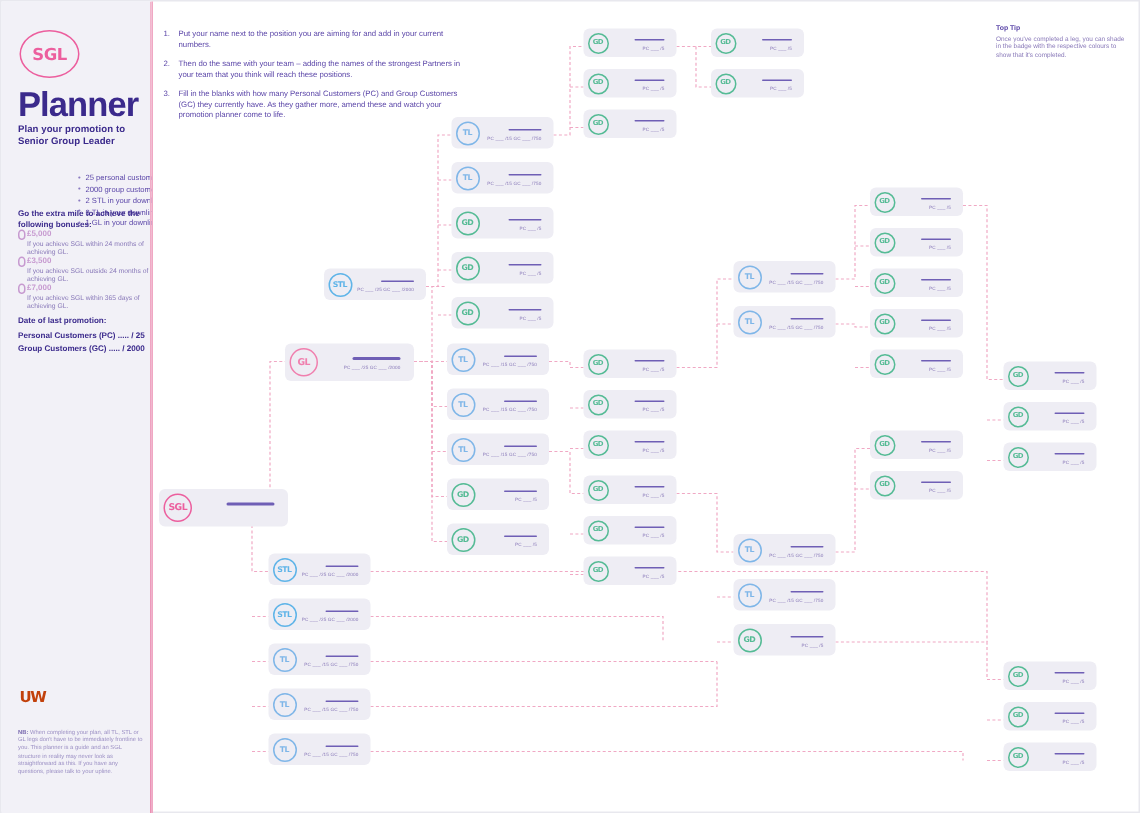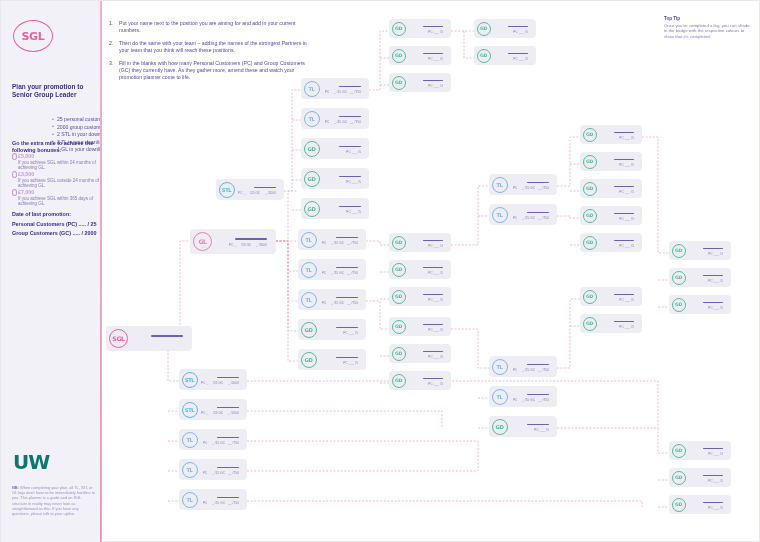--- a/index.html
+++ b/index.html
@@ -37,21 +37,21 @@
   .bonus .amt{font-size:5.3px;font-weight:bold;color:#c79ad0;padding-left:6px;position:relative;}
   .bonus .amt:before{content:"";position:absolute;left:0;top:.4px;width:3.4px;height:4.6px;
             border:.7px solid #c79ad0;border-radius:50% 50% 45% 45%;}
   .bonus .desc{font-size:4.5px;color:#8878b8;line-height:5.8px;padding-left:6px;margin-top:.6px;}
   #bonus1{top:152px;} #bonus2{top:170px;} #bonus3{top:188px;}
 
   .date-head{position:absolute;left:11px;top:210px;font-size:5.4px;font-weight:bold;color:#3b2a8c;}
   .pc-line{position:absolute;left:11px;top:220px;font-size:5.4px;font-weight:bold;color:#3b2a8c;}
   .gc-line{position:absolute;left:11px;top:229px;font-size:5.4px;font-weight:bold;color:#3b2a8c;}
 
-  .uw-logo{position:absolute;left:12px;top:449px;font-size:20px;font-weight:bold;color:#0f766e;
+  .uw-logo{position:absolute;left:12px;top:459px;font-size:10px;font-weight:bold;color:#c2410c;
            letter-spacing:-1px;font-family:"DejaVu Sans",sans-serif;}
   .footer-note{position:absolute;left:11px;top:484px;width:85px;font-size:3.9px;color:#9b8fc4;
            line-height:5.2px;}
   .footer-note b{color:#7b6bb0;}
 
   
   #howto{position:absolute;left:108px;top:13px;width:200px;}
   #howto .h{font-size:7.2px;font-weight:bold;color:#3b2a8c;letter-spacing:-.1px;}
   #howto ol{margin:6px 0 0 0;padding:0;counter-reset:s;}
   #howto li{list-style:none;counter-increment:s;position:relative;padding-left:10px;
@@ -107,20 +107,21 @@
 </style>
 </head>
 <body>
 
 <div id="page">
 
   <div id="sidebar">
     <div class="sgl-logo">
       <span>SGL</span>
     </div>
+    <div class="planner-title">Planner</div>
     <div class="promo-head">Plan your promotion to Senior Group Leader</div>
     <ul class="req-list">
       <li>25 personal customers</li>
       <li>2000 group customers</li>
       <li>2 STL in your downline</li>
       <li>3 TL in your downline</li>
       <li>1 GL in your downline</li>
     </ul>
     <div class="bonus-head">Go the extra mile to achieve the following bonuses:</div>
 

